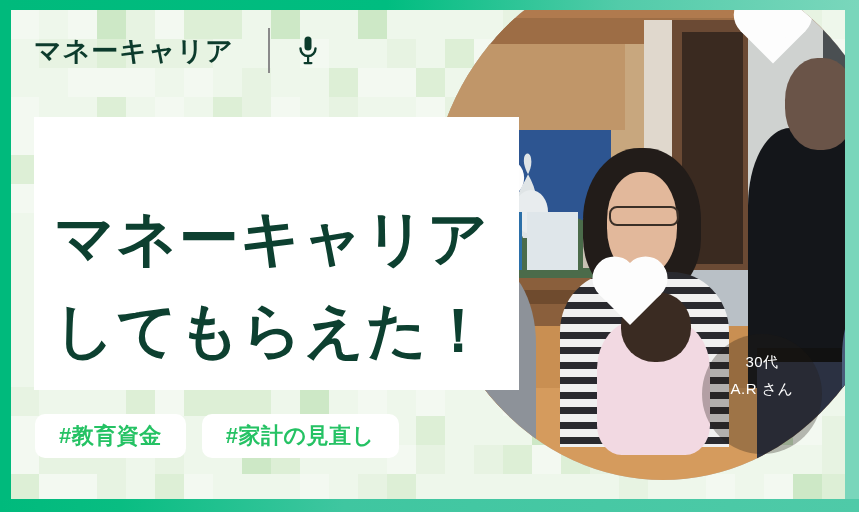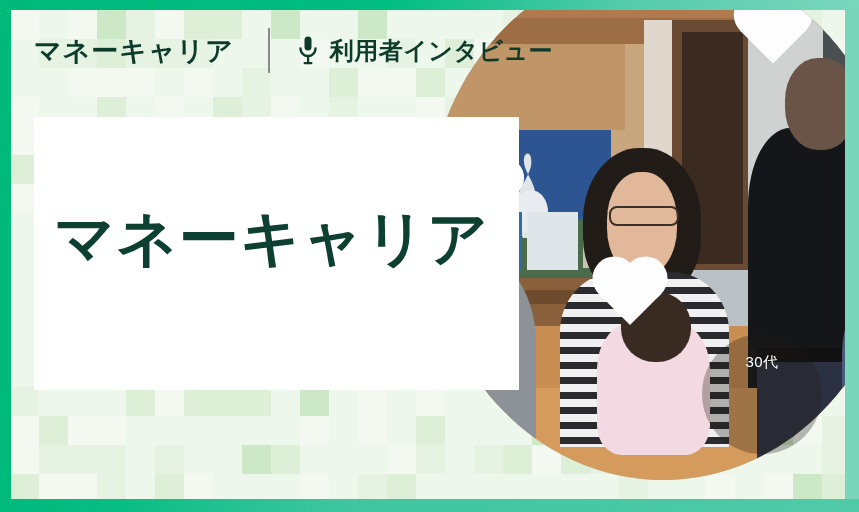--- a/index.html
+++ b/index.html
@@ -790,39 +790,44 @@
 
       <div class="heart" style="left:322px; top:48px; width:46px; height:46px;"></div>
       <div class="heart" style="left:42px; top:212px; width:40px; height:40px;"></div>
       <div class="heart" style="left:180px; top:312px; width:44px; height:44px;"></div>
     </div>
   </div>
 
   <div class="profile-circle"></div>
   <div class="profile-text">
     <div>30代</div>
+    <div>A.R さん</div>
   </div>
 
   <div class="header">
     <div class="logo-text">マネーキャリア</div>
     <div class="header-divider"></div>
     <svg class="mic-icon" viewBox="0 0 20 30">
       <rect x="6.5" y="0.5" width="7" height="14" rx="3.5" fill="#0c3b2c"></rect>
       <path d="M2.5 12.5 a7.5 7.5 0 0 0 15 0" fill="none" stroke="#0c3b2c" stroke-width="2.4" stroke-linecap="round"></path>
       <rect x="9" y="20" width="2.2" height="6" fill="#0c3b2c"></rect>
       <rect x="5.5" y="26" width="9" height="2.2" rx="1.1" fill="#0c3b2c"></rect>
     </svg>
-    <div class="header-label">利用者インタビュー</div>
   </div>
 
   <div class="headline-card">
     <div class="headline-main">
       <span>マネーキャリア</span>
+      <span>してもらえた！</span>
     </div>
   </div>
 
+  <div class="tags">
+    <div class="tag">#教育資金</div>
+    <div class="tag">#家計の見直し</div>
+  </div>
 
   <div class="frame-left"></div>
   <div class="frame-right"></div>
   <div class="frame-top-lg"></div>
   <div class="frame-bottom-lg"></div>
 
 </div>
 
 </body></html>

